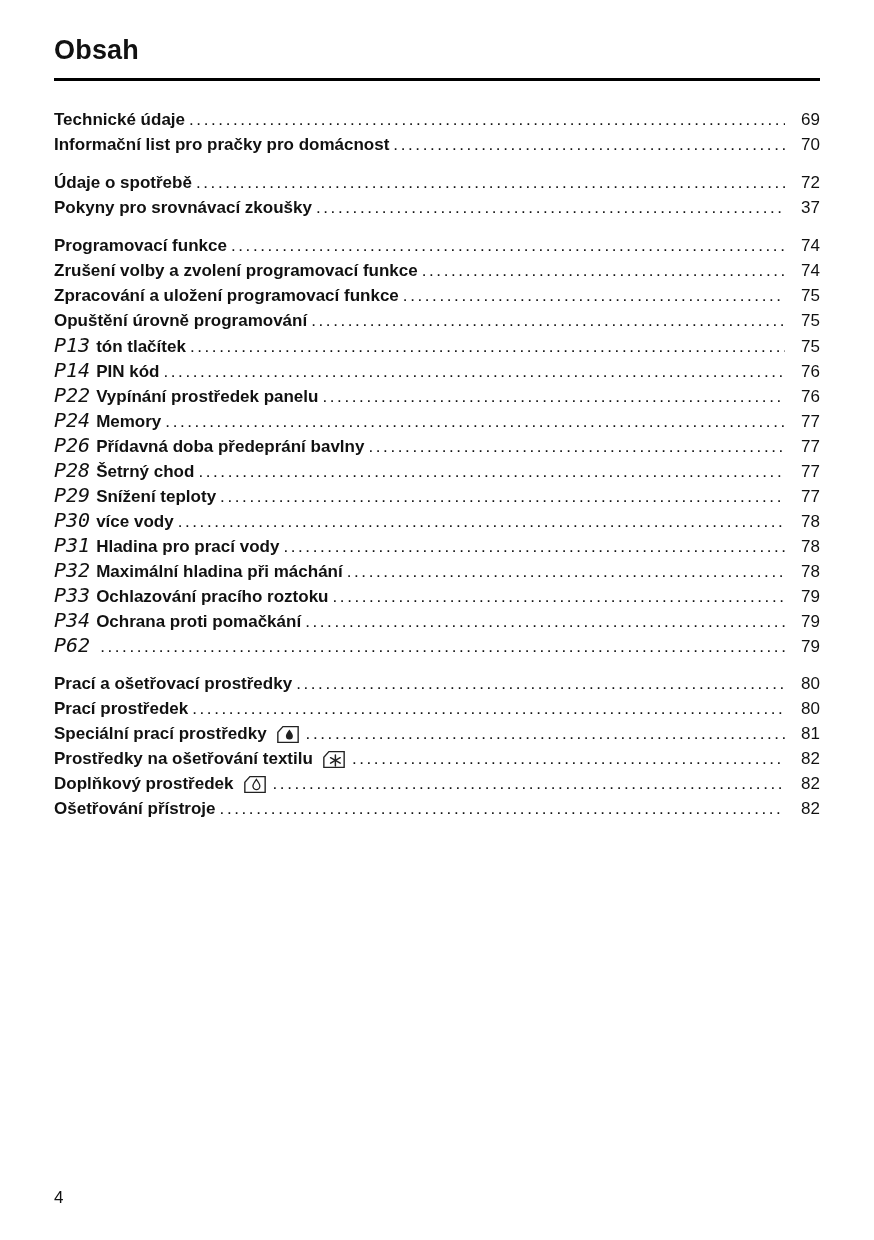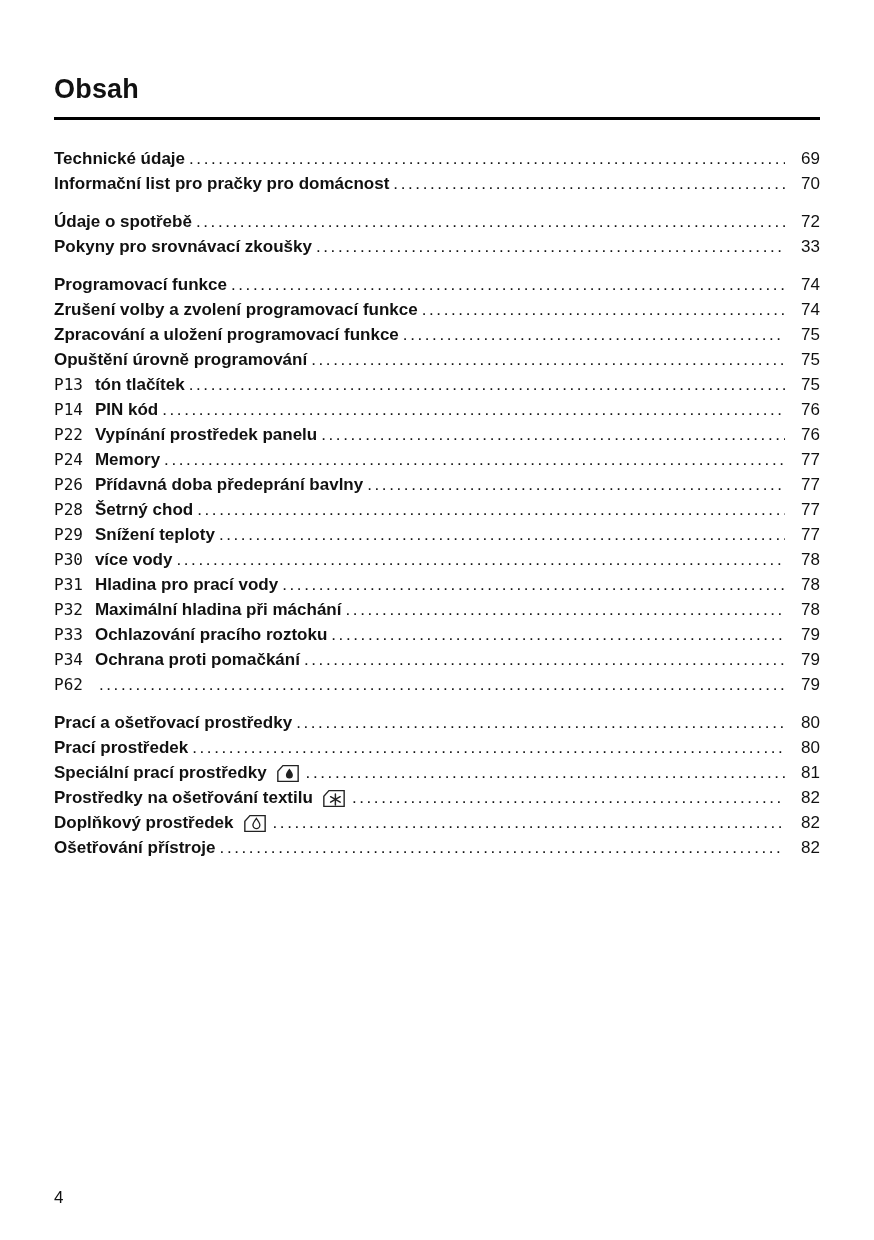--- a/index.html
+++ b/index.html
@@ -11,21 +11,21 @@
     position: relative;
     width: 874px;
     height: 1240px;
     background: #ffffff;
     color: #111;
     font-family: "Liberation Sans", sans-serif;
     box-sizing: border-box;
     padding: 0 54px;
     overflow: hidden;
   }
-  header { padding-top: 36px; margin-top: 39px; }
+  header { padding-top: 36px; }
   h1.title {
     margin: 0;
     font-size: 27px;
     font-weight: 700;
     line-height: 1.1;
     letter-spacing: 0.2px;
   }
   .rule {
     margin-top: 12px;
     border-top: 3px solid #000;
@@ -40,22 +40,23 @@
     height: 25px;
     font-size: 17px;
     line-height: 25px;
     white-space: nowrap;
   }
   .toc-row .label { flex: 0 0 auto; font-weight: bold; }
   .toc-row.bold .label { font-weight: 700; }
   .code {
     flex: 0 0 auto;
     font-family: "DejaVu Sans Mono", monospace;
-    font-size: 16px;
-    margin-right: 12px;
+    font-style: italic;
+    font-size: 20px;
+    margin-right: 6px;
   }
   .icon {
     flex: 0 0 auto;
     display: inline-flex;
     align-self: center;
     margin: 0 2px 0 9px;
     position: relative;
     top: 1px;
   }
   .icon svg { display: block; }
@@ -107,21 +108,21 @@
       </div>
       <div class="toc-section">
         <div class="toc-row bold">
           <span class="label">Údaje o spotřebě</span>
           <span class="dots"></span>
           <span class="page-num">72</span>
         </div>
         <div class="toc-row">
           <span class="label">Pokyny pro srovnávací zkoušky</span>
           <span class="dots"></span>
-          <span class="page-num">33</span>
+          <span class="page-num">37</span>
         </div>
       </div>
       <div class="toc-section">
         <div class="toc-row bold">
           <span class="label">Programovací funkce</span>
           <span class="dots"></span>
           <span class="page-num">74</span>
         </div>
         <div class="toc-row">
           <span class="label">Zrušení volby a zvolení programovací funkce</span>

